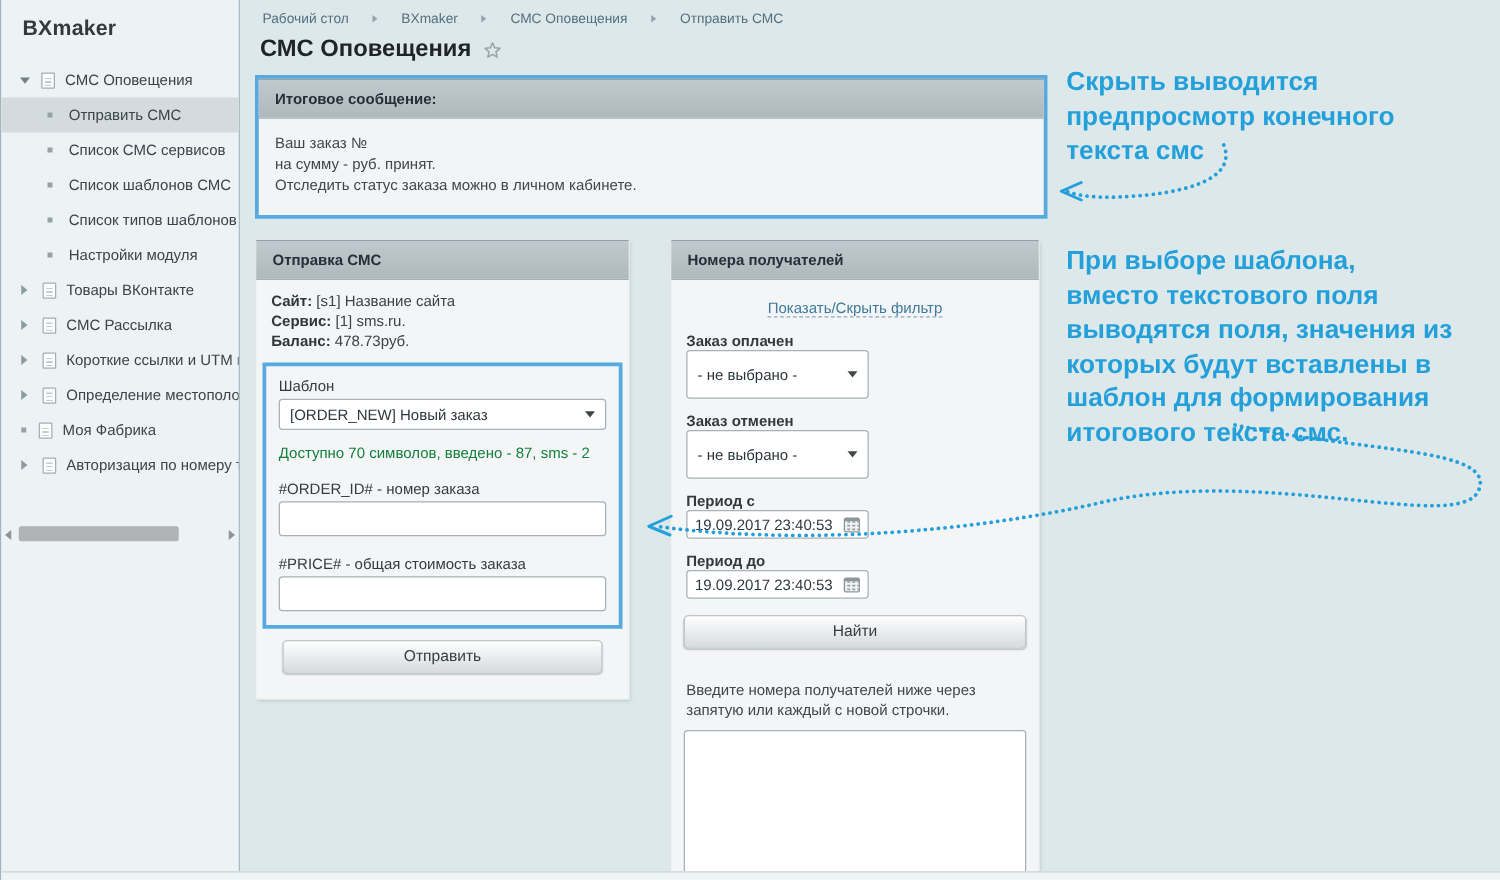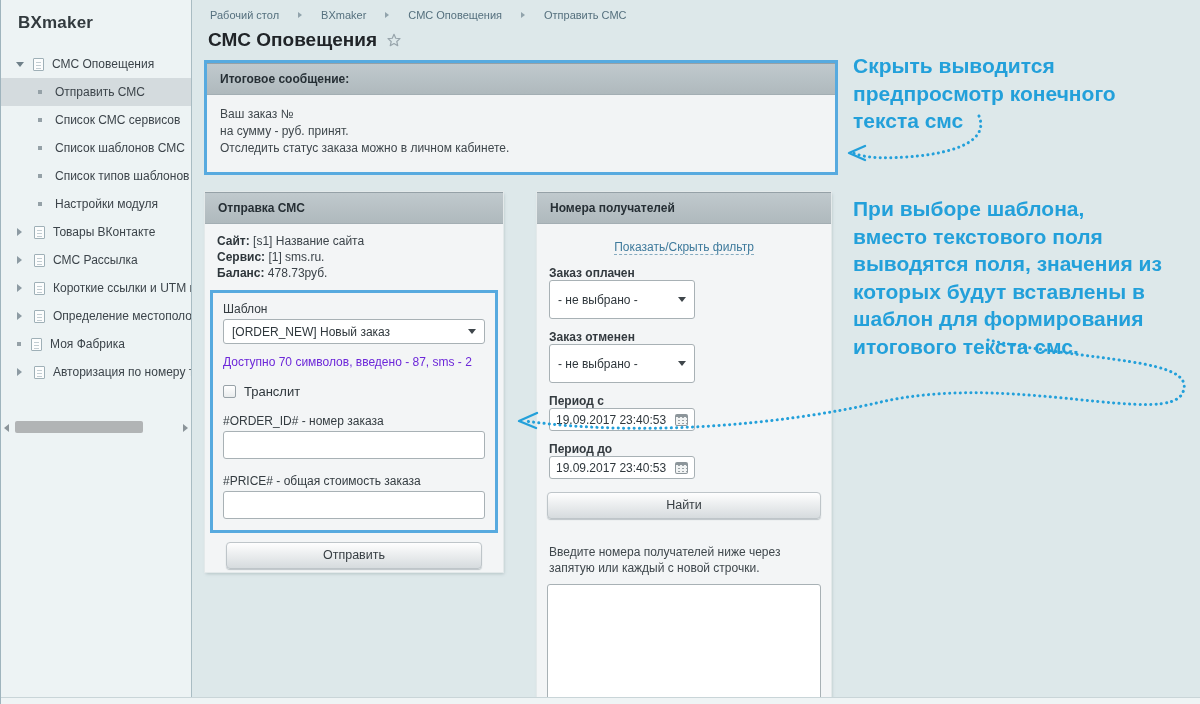--- a/index.html
+++ b/index.html
@@ -36,31 +36,31 @@
   .page-title { font-size:19px; font-weight:bold; color:#202428; }
   .star-icon { width:16px; height:16px; }
 
   
   .preview-wrap { position:absolute; left:203px; top:60px; width:634px; border:3px solid #57aadf; background:#f2f4f5; }
   .box-header { height:32px; background:linear-gradient(#c0c9cd,#afb9bd); border-top:1px solid #95a1a7; border-bottom:1px solid #a3aeb3; font-size:12px; font-weight:bold; color:#262f35; line-height:31px; padding:0 13px; }
   .preview-body { padding:11px 13px 15px; font-size:12px; line-height:17px; color:#3f474c; }
 
   
   .panel { position:absolute; background:#f3f5f6; box-shadow:0 0 0 1px #e3e9ea, 1px 2px 3px rgba(110,128,135,.35); }
-  .panel-send { left:204px; top:192px; width:298px; padding-bottom:3px; }
+  .panel-send { left:204px; top:192px; width:298px; padding-bottom:20px; }
   .panel-recip { left:536px; top:192px; width:294px; padding-bottom:14px; }
   .send-body { padding:9px 12px 0; }
   .info-line { font-size:12px; line-height:16px; color:#3b4349; }
   .info-line b { color:#2e363b; }
   .blue-box { border:3px solid #57aadf; margin:9px -7px 0; padding:9px 10px 11px; }
   .small-label { font-size:12px; color:#343c41; }
   .fake-select { margin-top:3px; height:25px; background:#fff; border:1px solid #a8b1b5; border-radius:3px; display:flex; align-items:center; font-size:12px; color:#2f373c; padding:0 8px; cursor:pointer; }
   .fake-select .val { flex:1; overflow:hidden; white-space:nowrap; }
   .dd-arrow { width:0; height:0; border-left:4px solid transparent; border-right:4px solid transparent; border-top:5px solid #3f464b; flex:none; }
-  .counter { margin-top:11px; font-size:12px; color:#6d28d9; }
+  .counter { margin-top:11px; font-size:12px; color:#15803d; }
   .check-row { margin-top:15px; display:flex; align-items:center; gap:8px; cursor:pointer; }
   .checkbox { width:13px; height:13px; background:linear-gradient(#fff,#e9eced); border:1px solid #98a2a8; border-radius:2px; flex:none; }
   .check-lbl { font-size:13px; color:#2f373c; }
   .field-label { margin-top:15px; font-size:12px; color:#343c41; }
   .text-input { margin-top:3px; width:100%; height:28px; background:#fff; border:1px solid #a8b1b5; border-radius:3px; font:12px "Liberation Sans",sans-serif; padding:0 6px; color:#333; }
   .btn { background:linear-gradient(#fefefe,#d6dbde); border:1px solid #bec5c9; border-radius:4px; height:27px; font-size:12.5px; color:#363d42; text-align:center; line-height:25px; cursor:pointer; box-shadow:0 1px 1px rgba(125,138,144,.45); }
   .send-btn { margin:9px 9px 0; }
 
   .filter-link-row { margin-top:13px; text-align:center; }
   .filter-link { font-size:12px; color:#3e7a9c; border-bottom:1px dashed #86abc0; cursor:pointer; }
@@ -201,24 +201,20 @@
         <span>478.73руб.</span>
       </div>
 
       <div class="blue-box">
         <div class="small-label">Шаблон</div>
         <div class="fake-select">
           <span class="val">[ORDER_NEW] Новый заказ</span>
           <span class="dd-arrow"></span>
         </div>
         <div class="counter">Доступно 70 символов, введено - 87, sms - 2</div>
-        <div class="check-row">
-          <span class="checkbox"></span>
-          <span class="check-lbl">Транслит</span>
-        </div>
         <div class="field-label">#ORDER_ID# - номер заказа</div>
         <input class="text-input" value="" style="">
         <div class="field-label">#PRICE# - общая стоимость заказа</div>
         <input class="text-input" value="" style="">
       </div>
 
       <div class="btn send-btn">Отправить</div>
     </div>
   </div>
 

